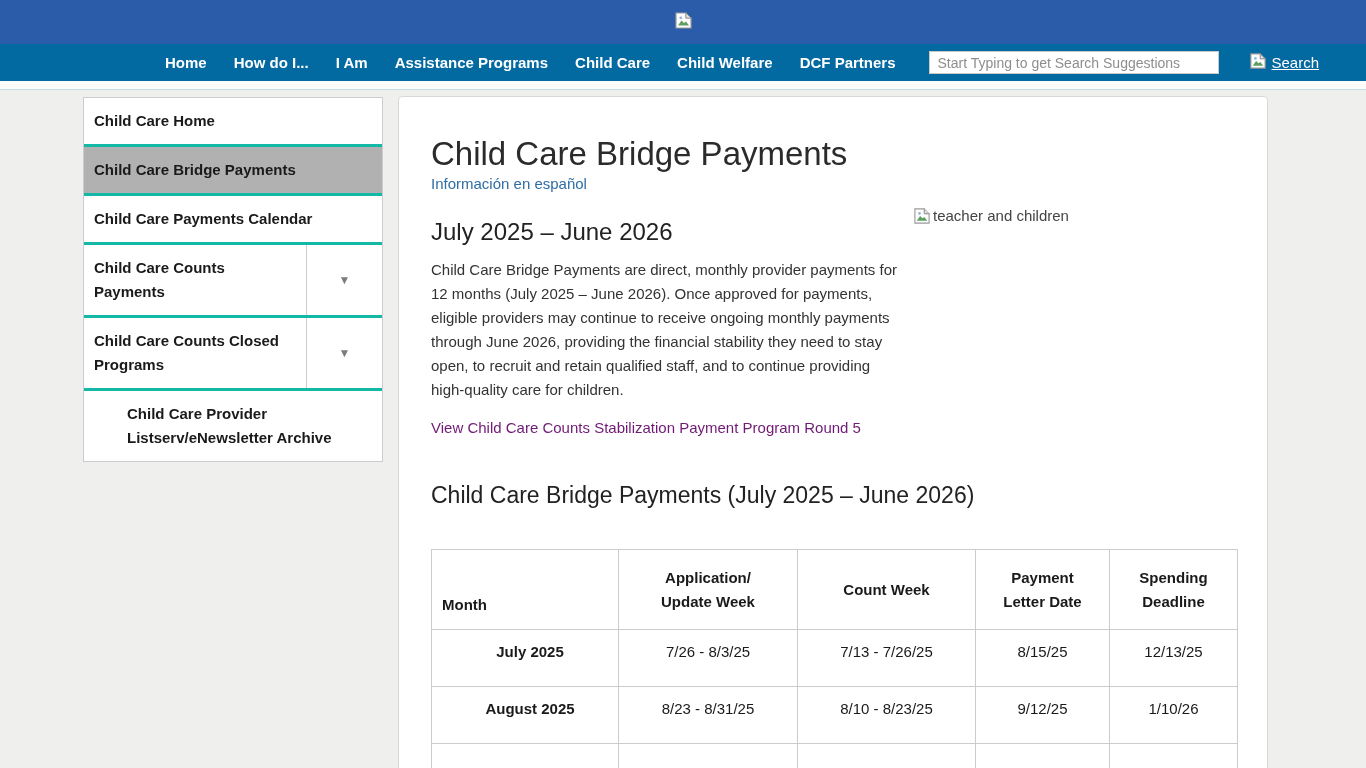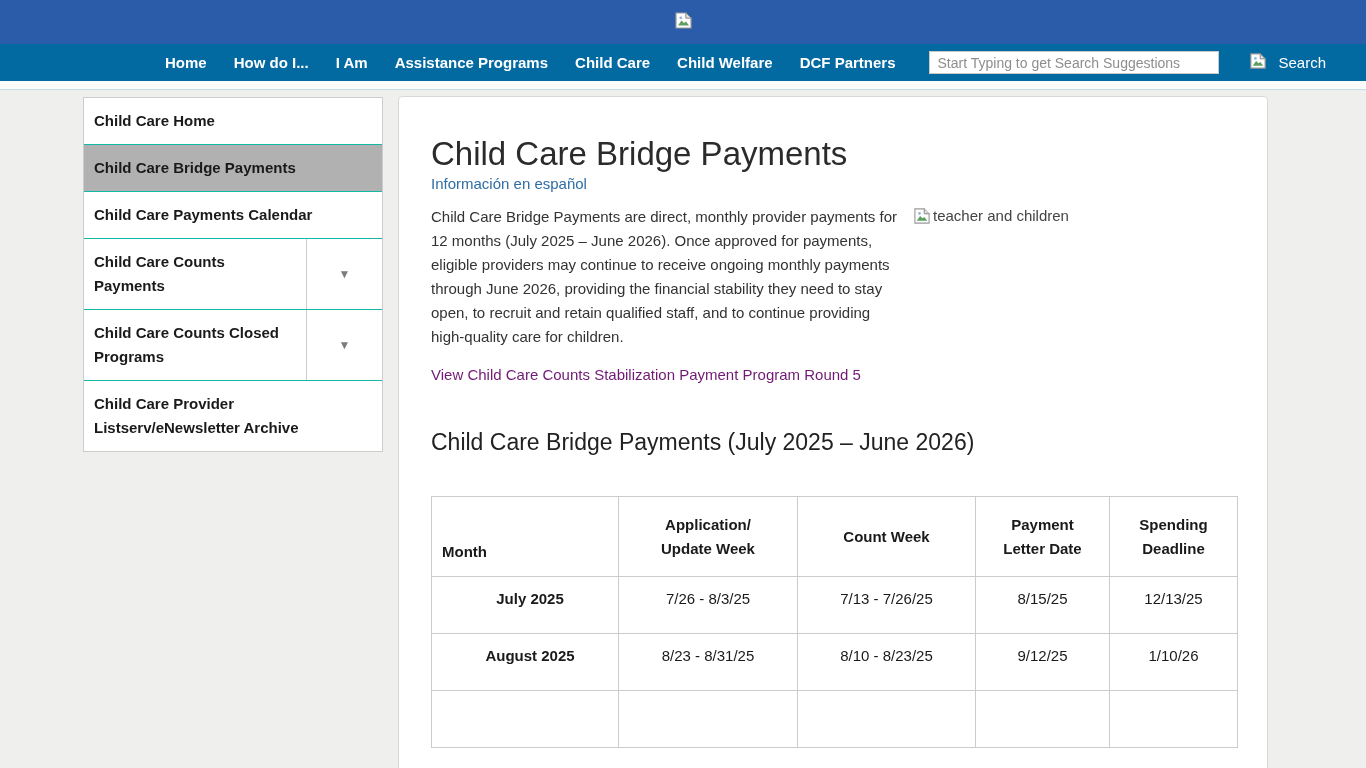--- a/index.html
+++ b/index.html
@@ -49,21 +49,21 @@
   }
   .search-input::placeholder { color: #8e8e8e; }
   .search-btn {
     margin-left: 30px;
     display: flex;
     align-items: center;
     color: #ffffff;
     font-size: 15px;
     cursor: pointer;
   }
-  .search-btn .alt-text { margin-left: 12px; }
+  .search-btn .alt-text { margin-left: 5px; text-decoration: underline; }
 
   
   .substrip {
     height: 9px;
     background: #fbfcfb;
     border-bottom: 1px solid #c5dce6;
   }
 
   
   .broken-img { display: inline-block; vertical-align: middle; }
@@ -72,25 +72,25 @@
   .sidebar {
     position: absolute;
     left: 83px;
     top: 97px;
     width: 300px;
     background: #ffffff;
     border: 1px solid #cccccc;
   }
   .side-item {
     display: flex;
-    border-bottom: 1px solid #14b8a6;
+    border-bottom: 3px solid #14b8a6;
     background: #ffffff;
     cursor: pointer;
   }
-  .side-item:last-child { border-bottom: none; }
+  .side-item:last-child { border-bottom: none; margin-left: 33px; }
   .side-item .label {
     flex: 1;
     font-weight: bold;
     font-size: 15px;
     color: #1a1a1a;
     padding: 11px 10px;
     line-height: 24px;
   }
   .side-item.active { background: #b1b1b1; }
   .side-item .toggle {
@@ -280,20 +280,21 @@
 
   <span class="hero-image">
     <span class="broken-img">
       <svg width="18" height="18" viewBox="0 0 19 19">
           <use href="#broken-glyph"></use>
         </svg>
     </span>
     <span class="alt-text">teacher and children</span>
   </span>
 
+  <h2 class="period-heading">July 2025 – June 2026</h2>
 
   <p class="intro-paragraph">Child Care Bridge Payments are direct, monthly provider payments for 12 months (July 2025 – June 2026). Once approved for payments, eligible providers may continue to receive ongoing monthly payments through June 2026, providing the financial stability they need to stay open, to recruit and retain qualified staff, and to continue providing high-quality care for children.</p>
 
   <a class="round5-link">View Child Care Counts Stabilization Payment Program Round 5</a>
 
   <h2 class="table-heading">Child Care Bridge Payments (July 2025 – June 2026)</h2>
 
   <table class="payments">
     <colgroup>
       <col style="width:187px">

